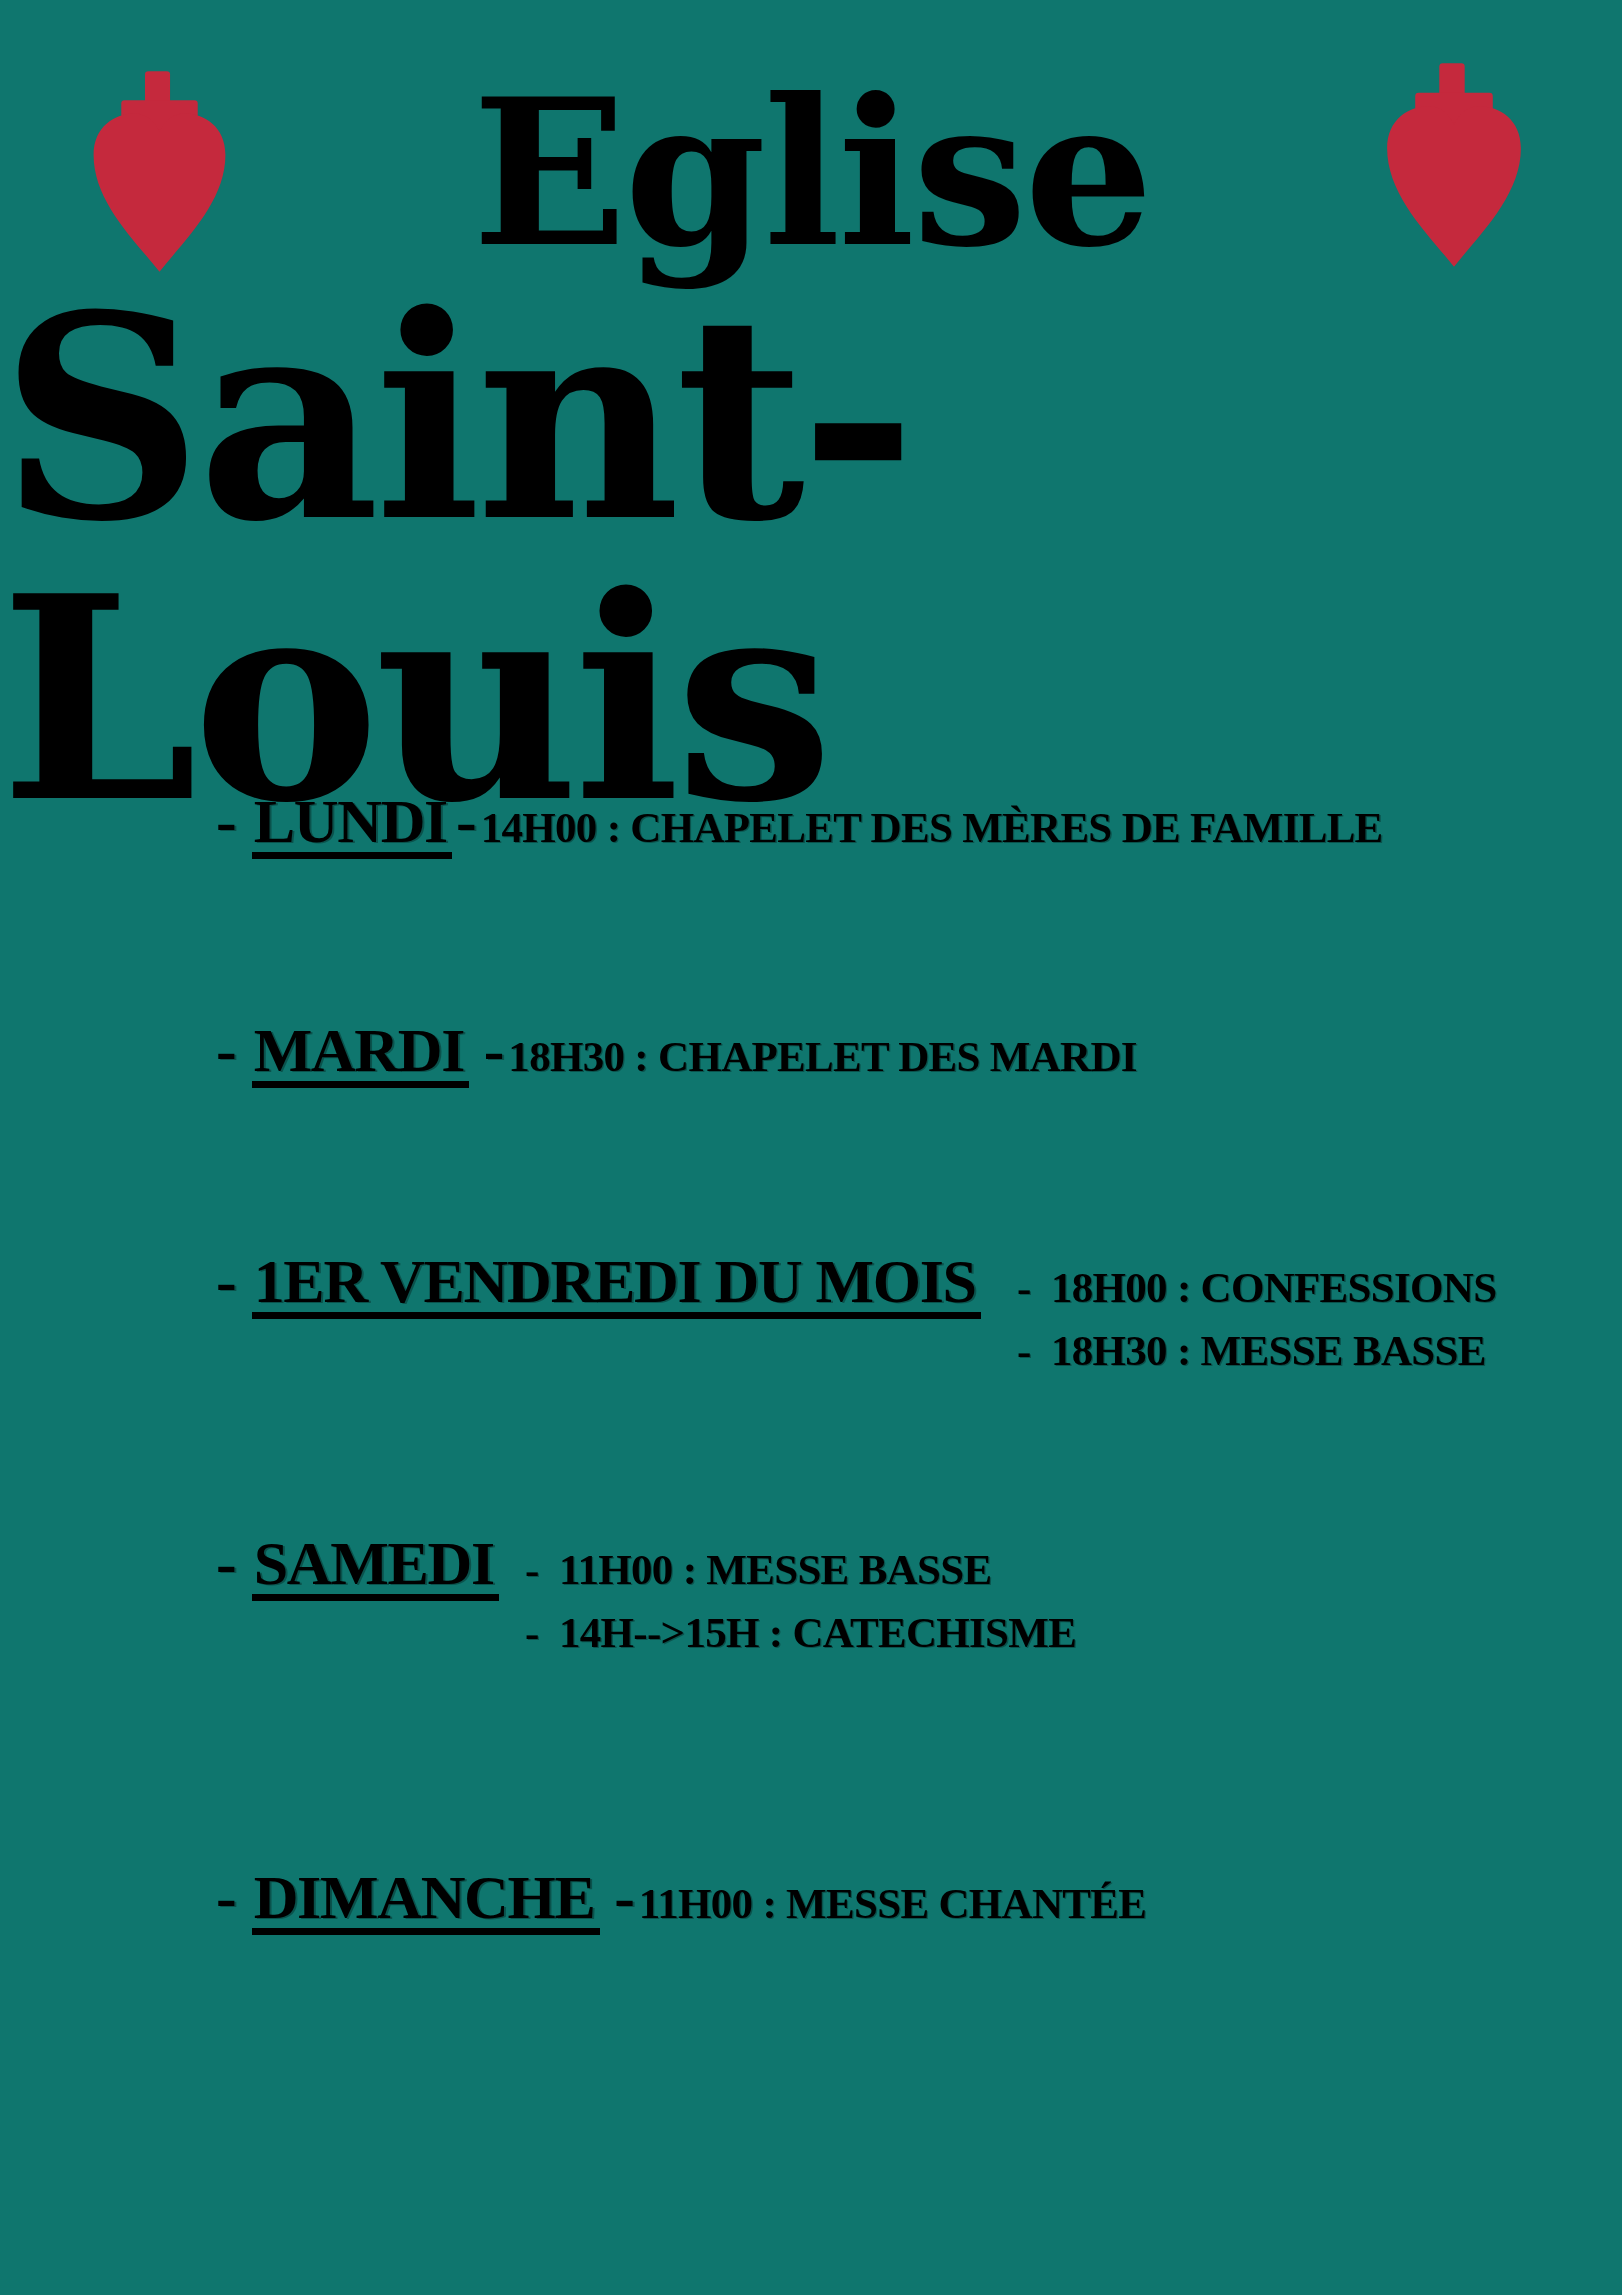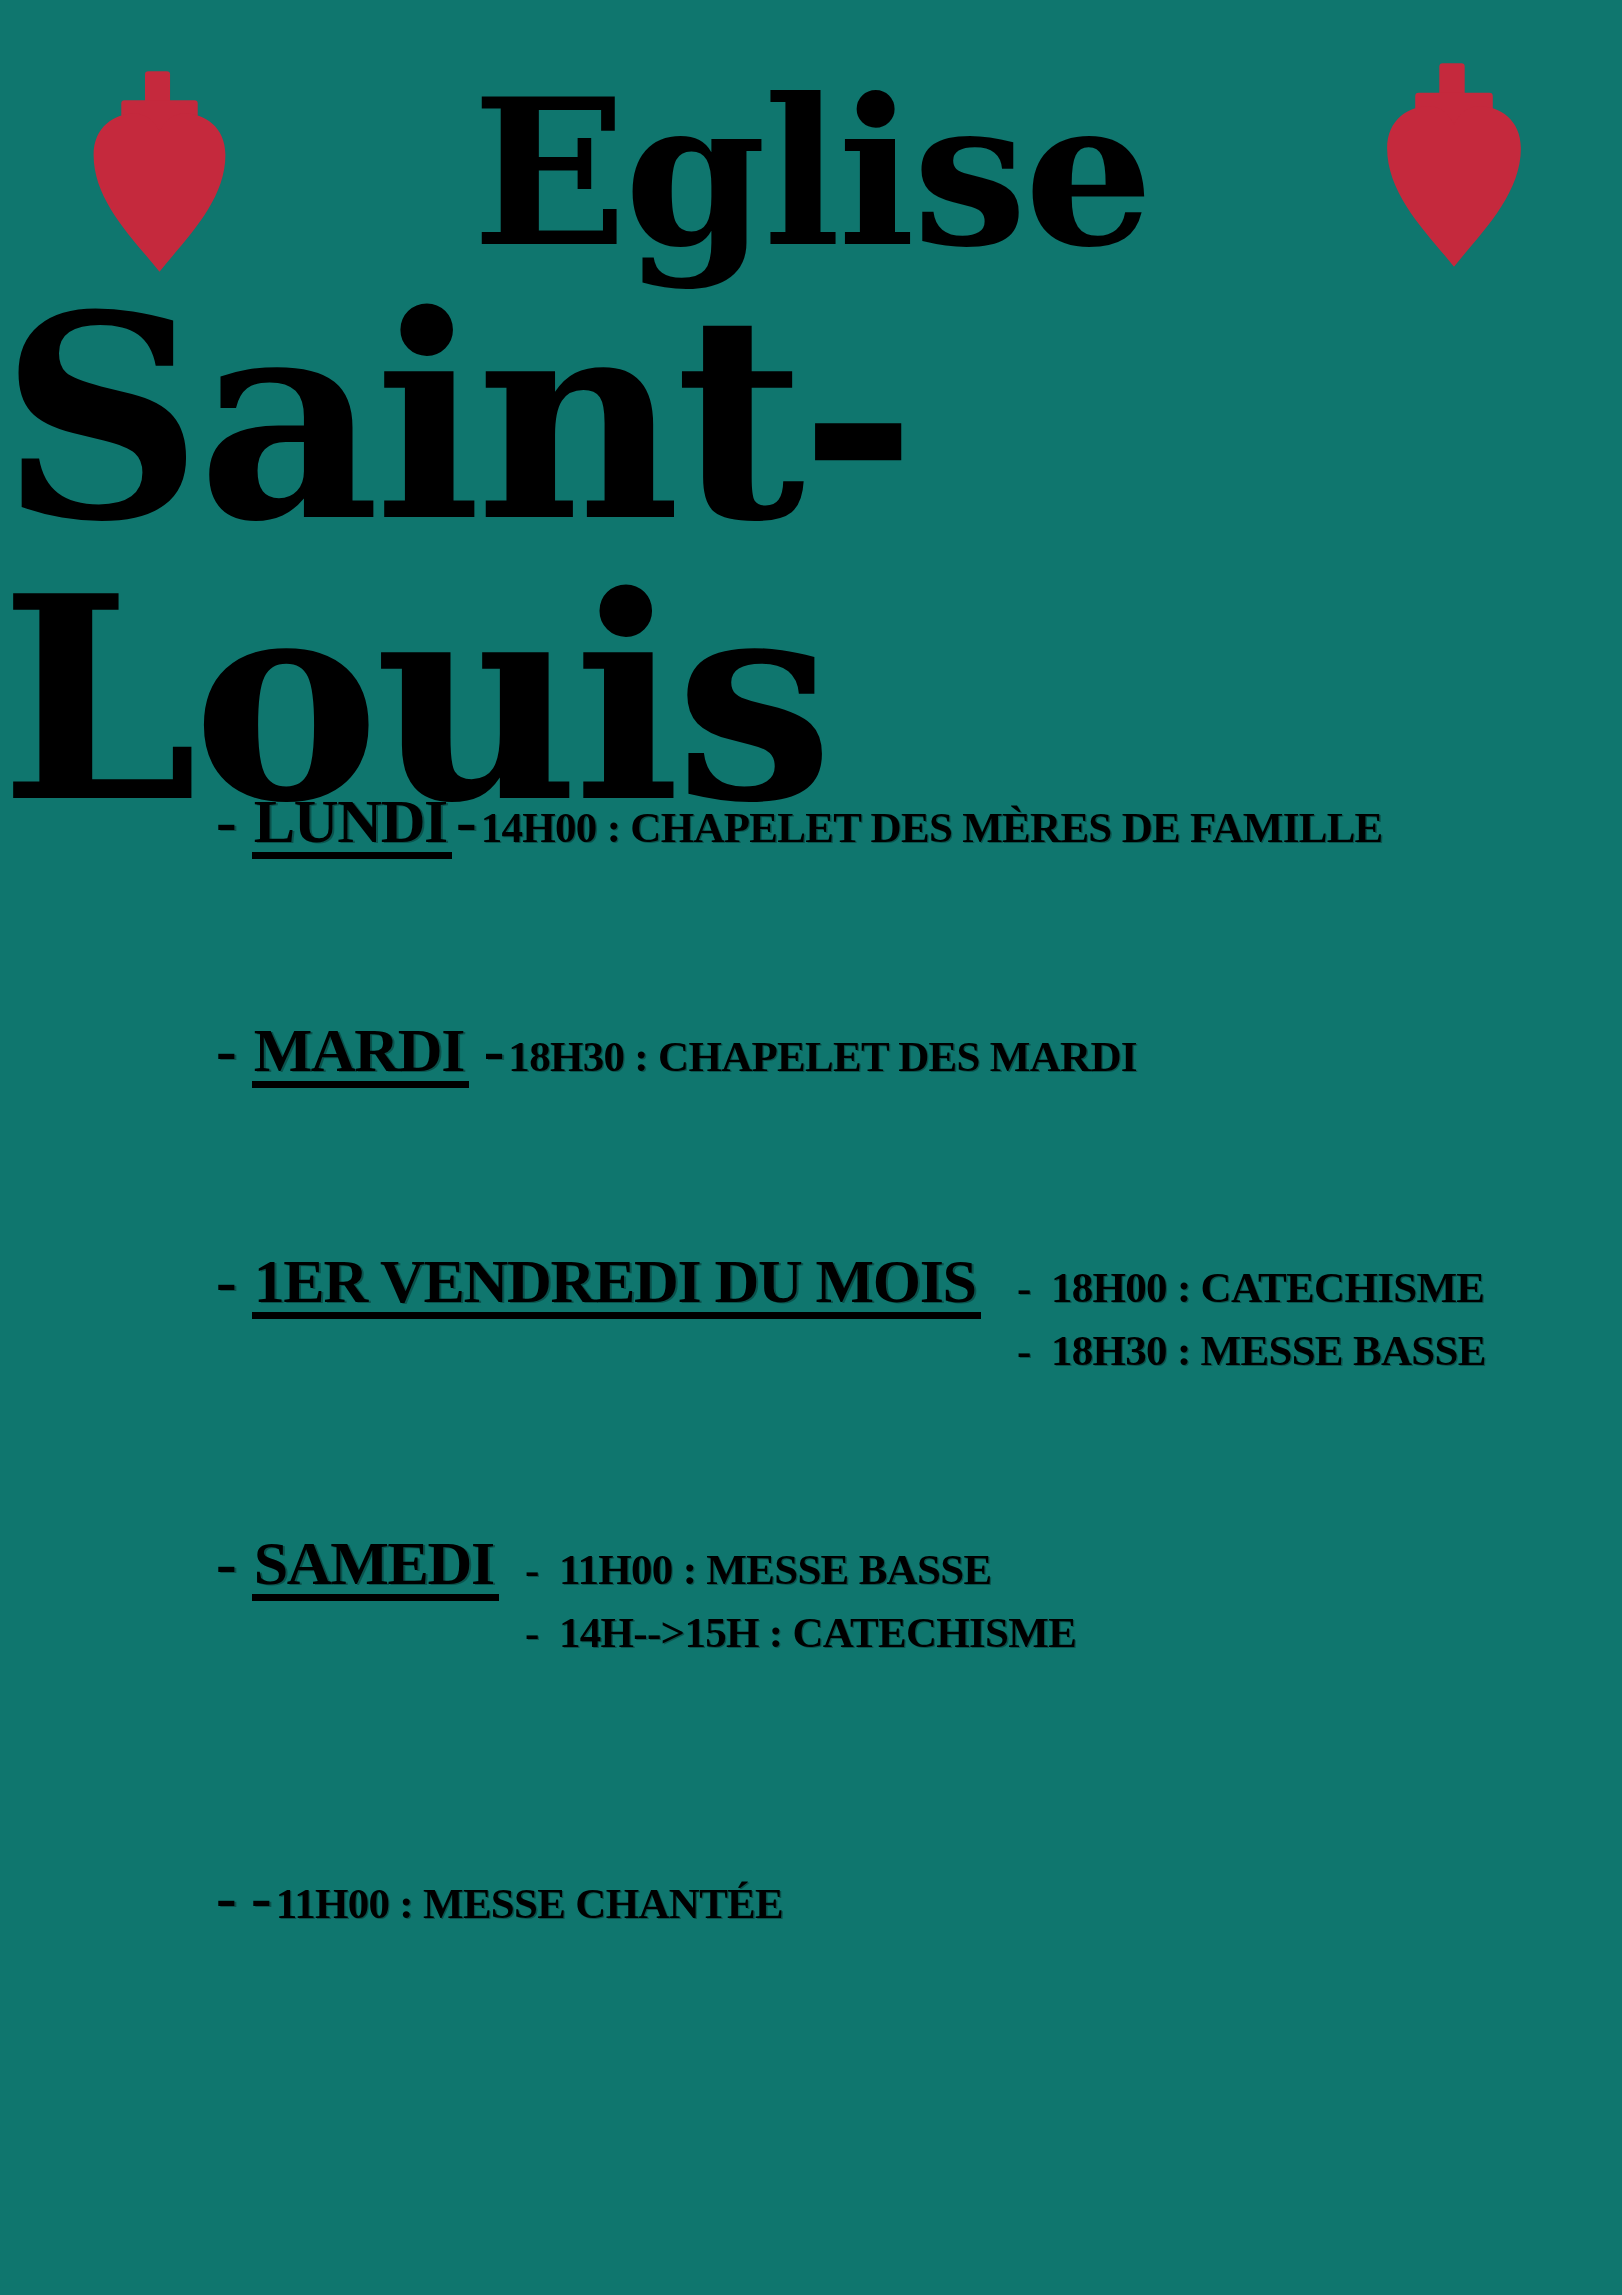--- a/index.html
+++ b/index.html
@@ -122,21 +122,21 @@
       </div>
     </div>
   </div>
 
   <div class="row row-2">
     <span class="dash-big">-</span>
     <span class="day">1ER VENDREDI DU MOIS</span>
     <div class="entries">
       <div class="entry-line">
         <span class="dash-small">-</span>
-        <span class="entry-text">18H00 : CATECHISME</span>
+        <span class="entry-text">18H00 : CONFESSIONS</span>
       </div>
       <div class="entry-line">
         <span class="dash-small">-</span>
         <span class="entry-text">18H30 : MESSE BASSE</span>
       </div>
     </div>
   </div>
 
   <div class="row row-3">
     <span class="dash-big">-</span>
@@ -148,20 +148,21 @@
       </div>
       <div class="entry-line">
         <span class="dash-small">-</span>
         <span class="entry-text">14H--&gt;15H : CATECHISME</span>
       </div>
     </div>
   </div>
 
   <div class="row row-4">
     <span class="dash-big">-</span>
+    <span class="day">DIMANCHE</span>
     <span class="dash-big daydash">-</span>
     <div class="entries">
       <div class="entry-line">
         <span class="entry-text no-dash">11H00 : MESSE CHANTÉE</span>
       </div>
     </div>
   </div>
 
 </div>
 

